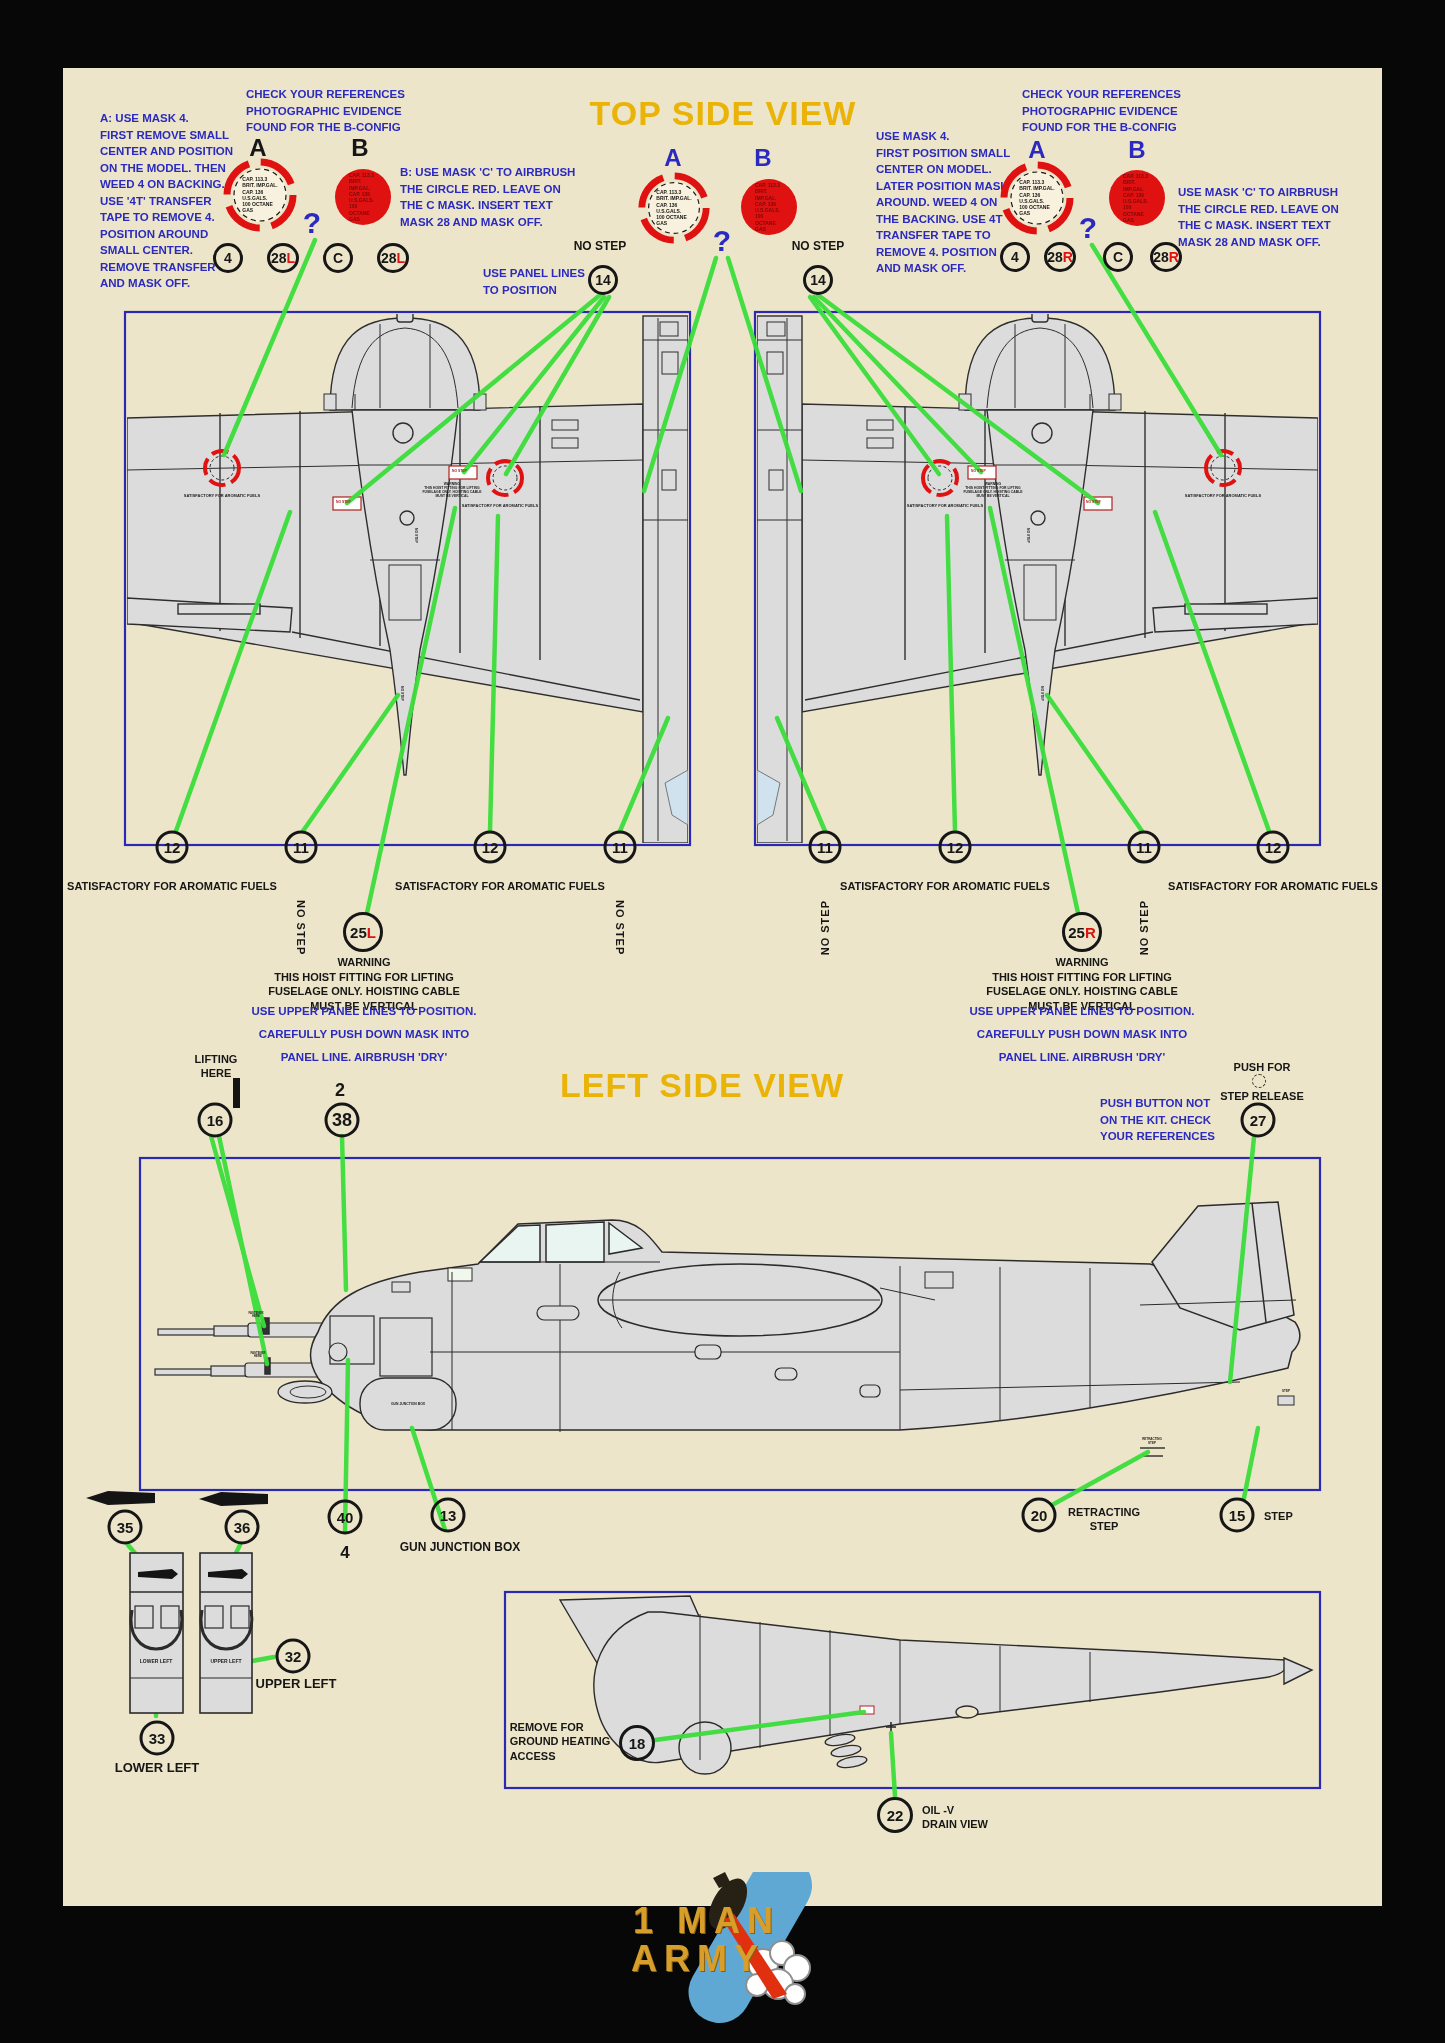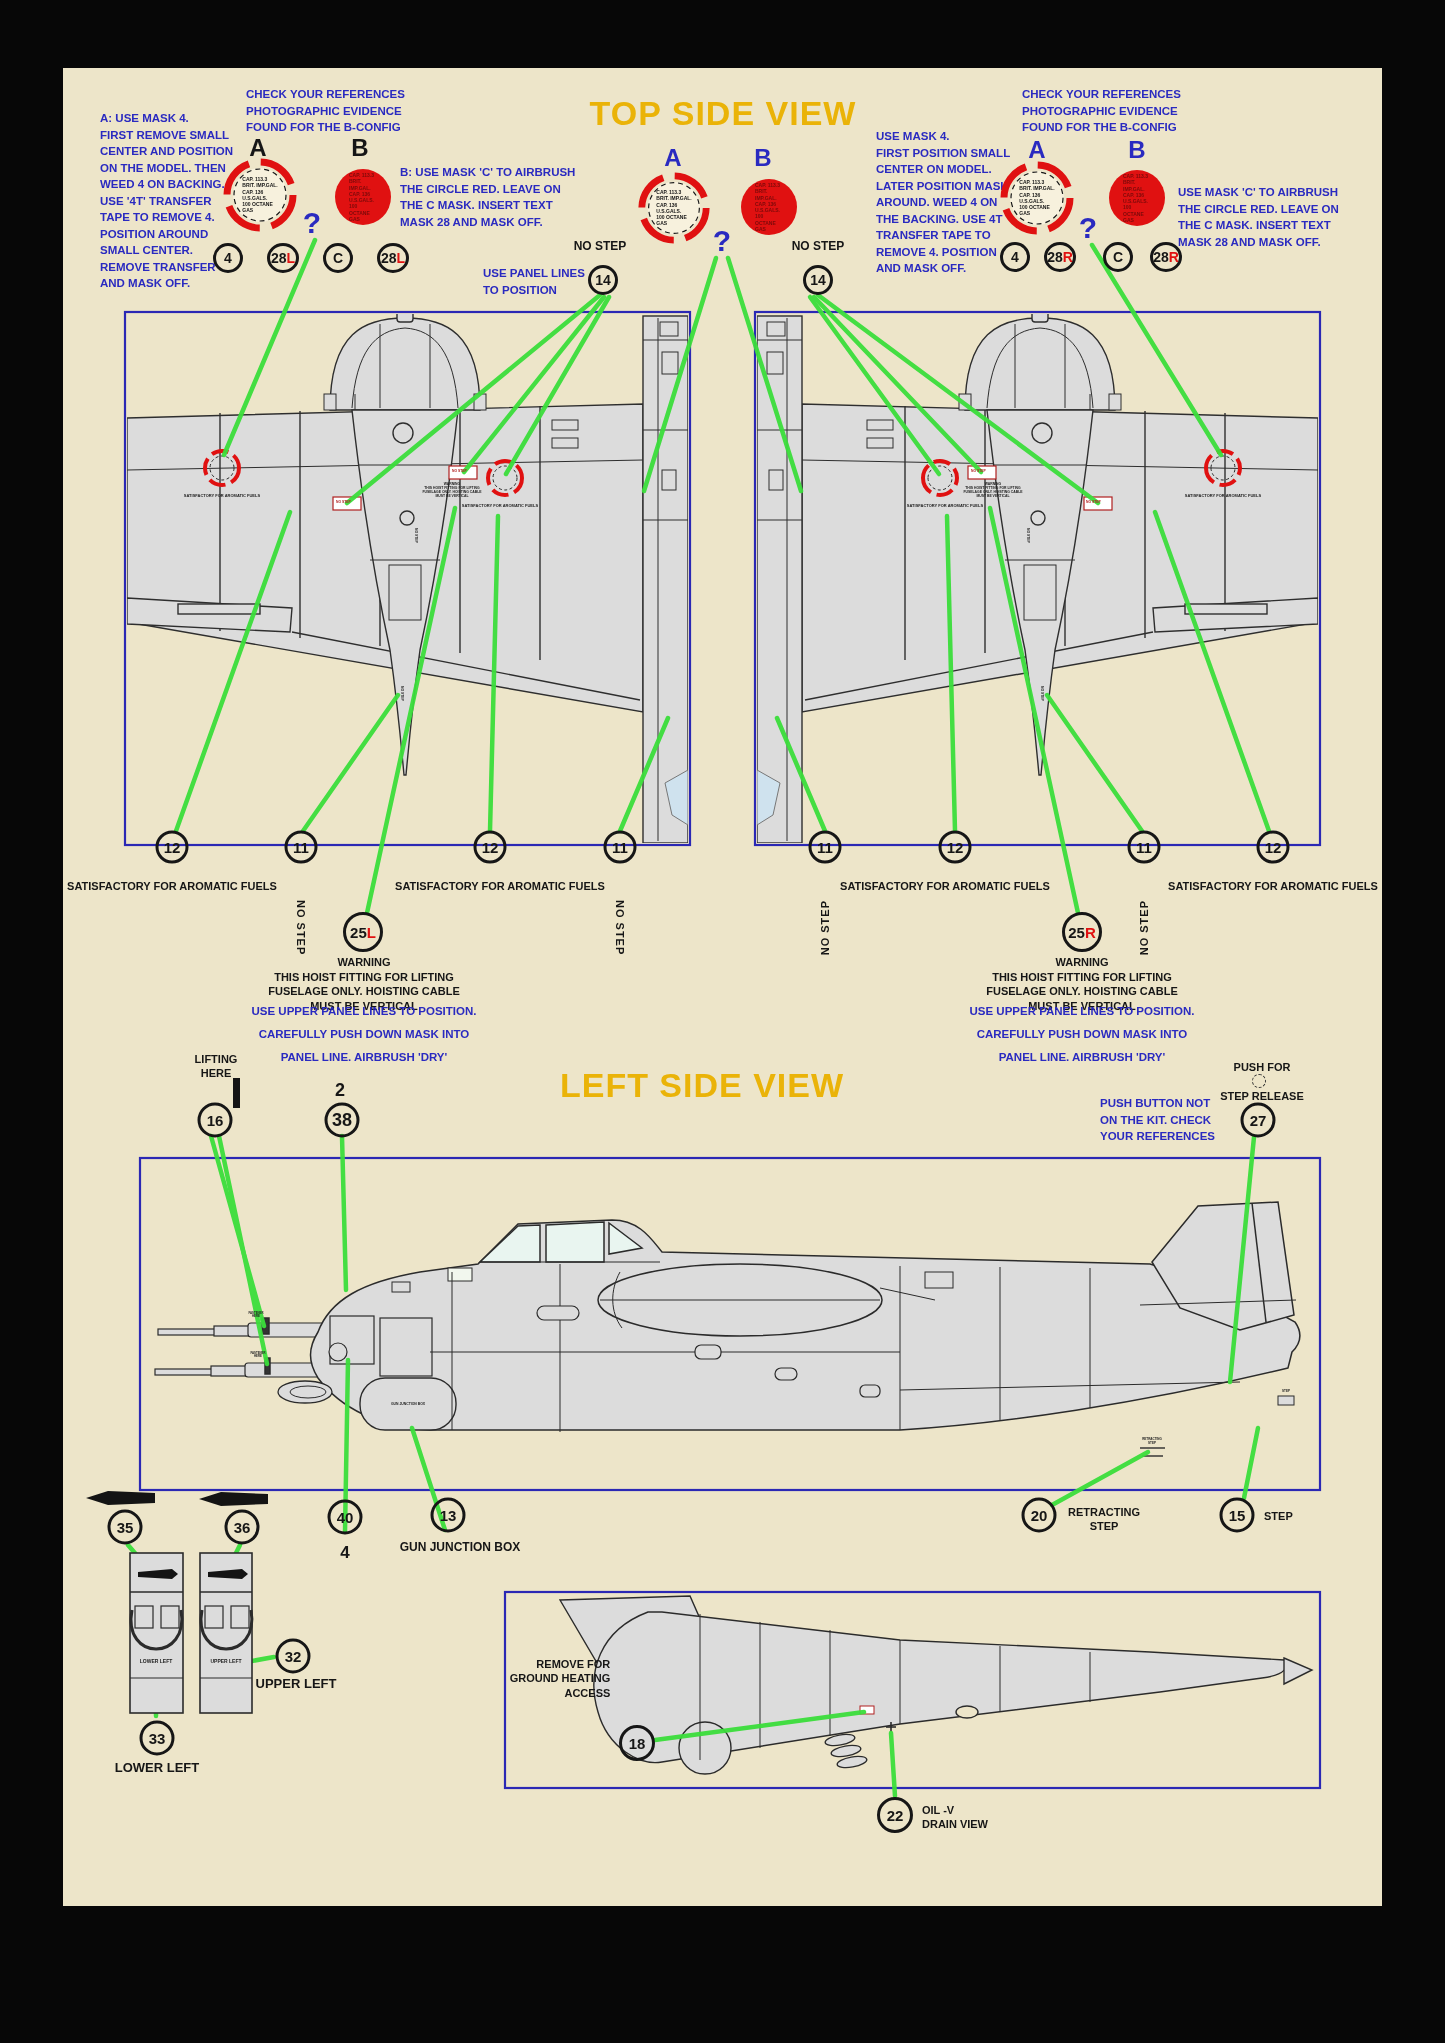--- a/index.html
+++ b/index.html
@@ -568,25 +568,43 @@
   <div class="abs co" style="left:1039px;top:1515px;width:35px;height:35px;font-size:15px">
       <span>20</span>
     </div>
   <div class="abs lbl pre ctr" style="left:1104px;top:1505px;text-align:center">RETRACTING
 STEP</div>
   <div class="abs co" style="left:1237px;top:1515px;width:35px;height:35px;font-size:15px">
       <span>15</span>
     </div>
   <div class="abs lbl" style="left:1264px;top:1509px">STEP</div>
 
-  <div class="abs lbl pre ctr" style="left:560px;top:1657px;text-align:right">REMOVE FOR
+  <div class="abs lbl pre ctr" style="left:560px;top:1720px;text-align:left">REMOVE FOR
 GROUND HEATING
 ACCESS</div>
   <div class="abs co" style="left:637px;top:1743px;width:36px;height:36px;font-size:15px">
       <span>18</span>
     </div>
   <div class="abs co" style="left:895px;top:1815px;width:36px;height:36px;font-size:15px">
       <span>22</span>
     </div>
   <div class="abs lbl pre" style="left:922px;top:1803px">OIL -V
 DRAIN VIEW</div>
 
+  <div class="abs" style="left:595px;top:1872px;width:260px;height:170px">
+    <svg width="260" height="170" viewBox="0 0 260 170" class="abs" style="left:0;top:0">
+      <rect x="127" y="-25" width="62" height="185" rx="31" transform="rotate(30 158 62)" fill="#5fa8d3"></rect>
+      <ellipse cx="133" cy="32" rx="15" ry="28" transform="rotate(30 133 32)" fill="#262015"></ellipse>
+      <polygon points="118,6 130,0 136,12 124,16" fill="#262015"></polygon>
+      <g fill="#ffffff" stroke="#8f8f8f" stroke-width="2">
+        <circle cx="168" cy="92" r="15"></circle>
+          <circle cx="187" cy="81" r="12"></circle>
+          <circle cx="202" cy="96" r="13"></circle>
+        <circle cx="183" cy="112" r="15"></circle>
+          <circle cx="162" cy="113" r="11"></circle>
+          <circle cx="200" cy="122" r="10"></circle>
+      </g>
+      <polygon points="128,48 139,42 192,122 178,127" fill="#e03010"></polygon>
+    </svg>
+    <div class="abs logo-txt" style="left:38px;top:30px">1 MAN</div>
+    <div class="abs logo-txt" style="left:36px;top:68px">ARMY</div>
+  </div>
 </div>
 
 </body></html>

